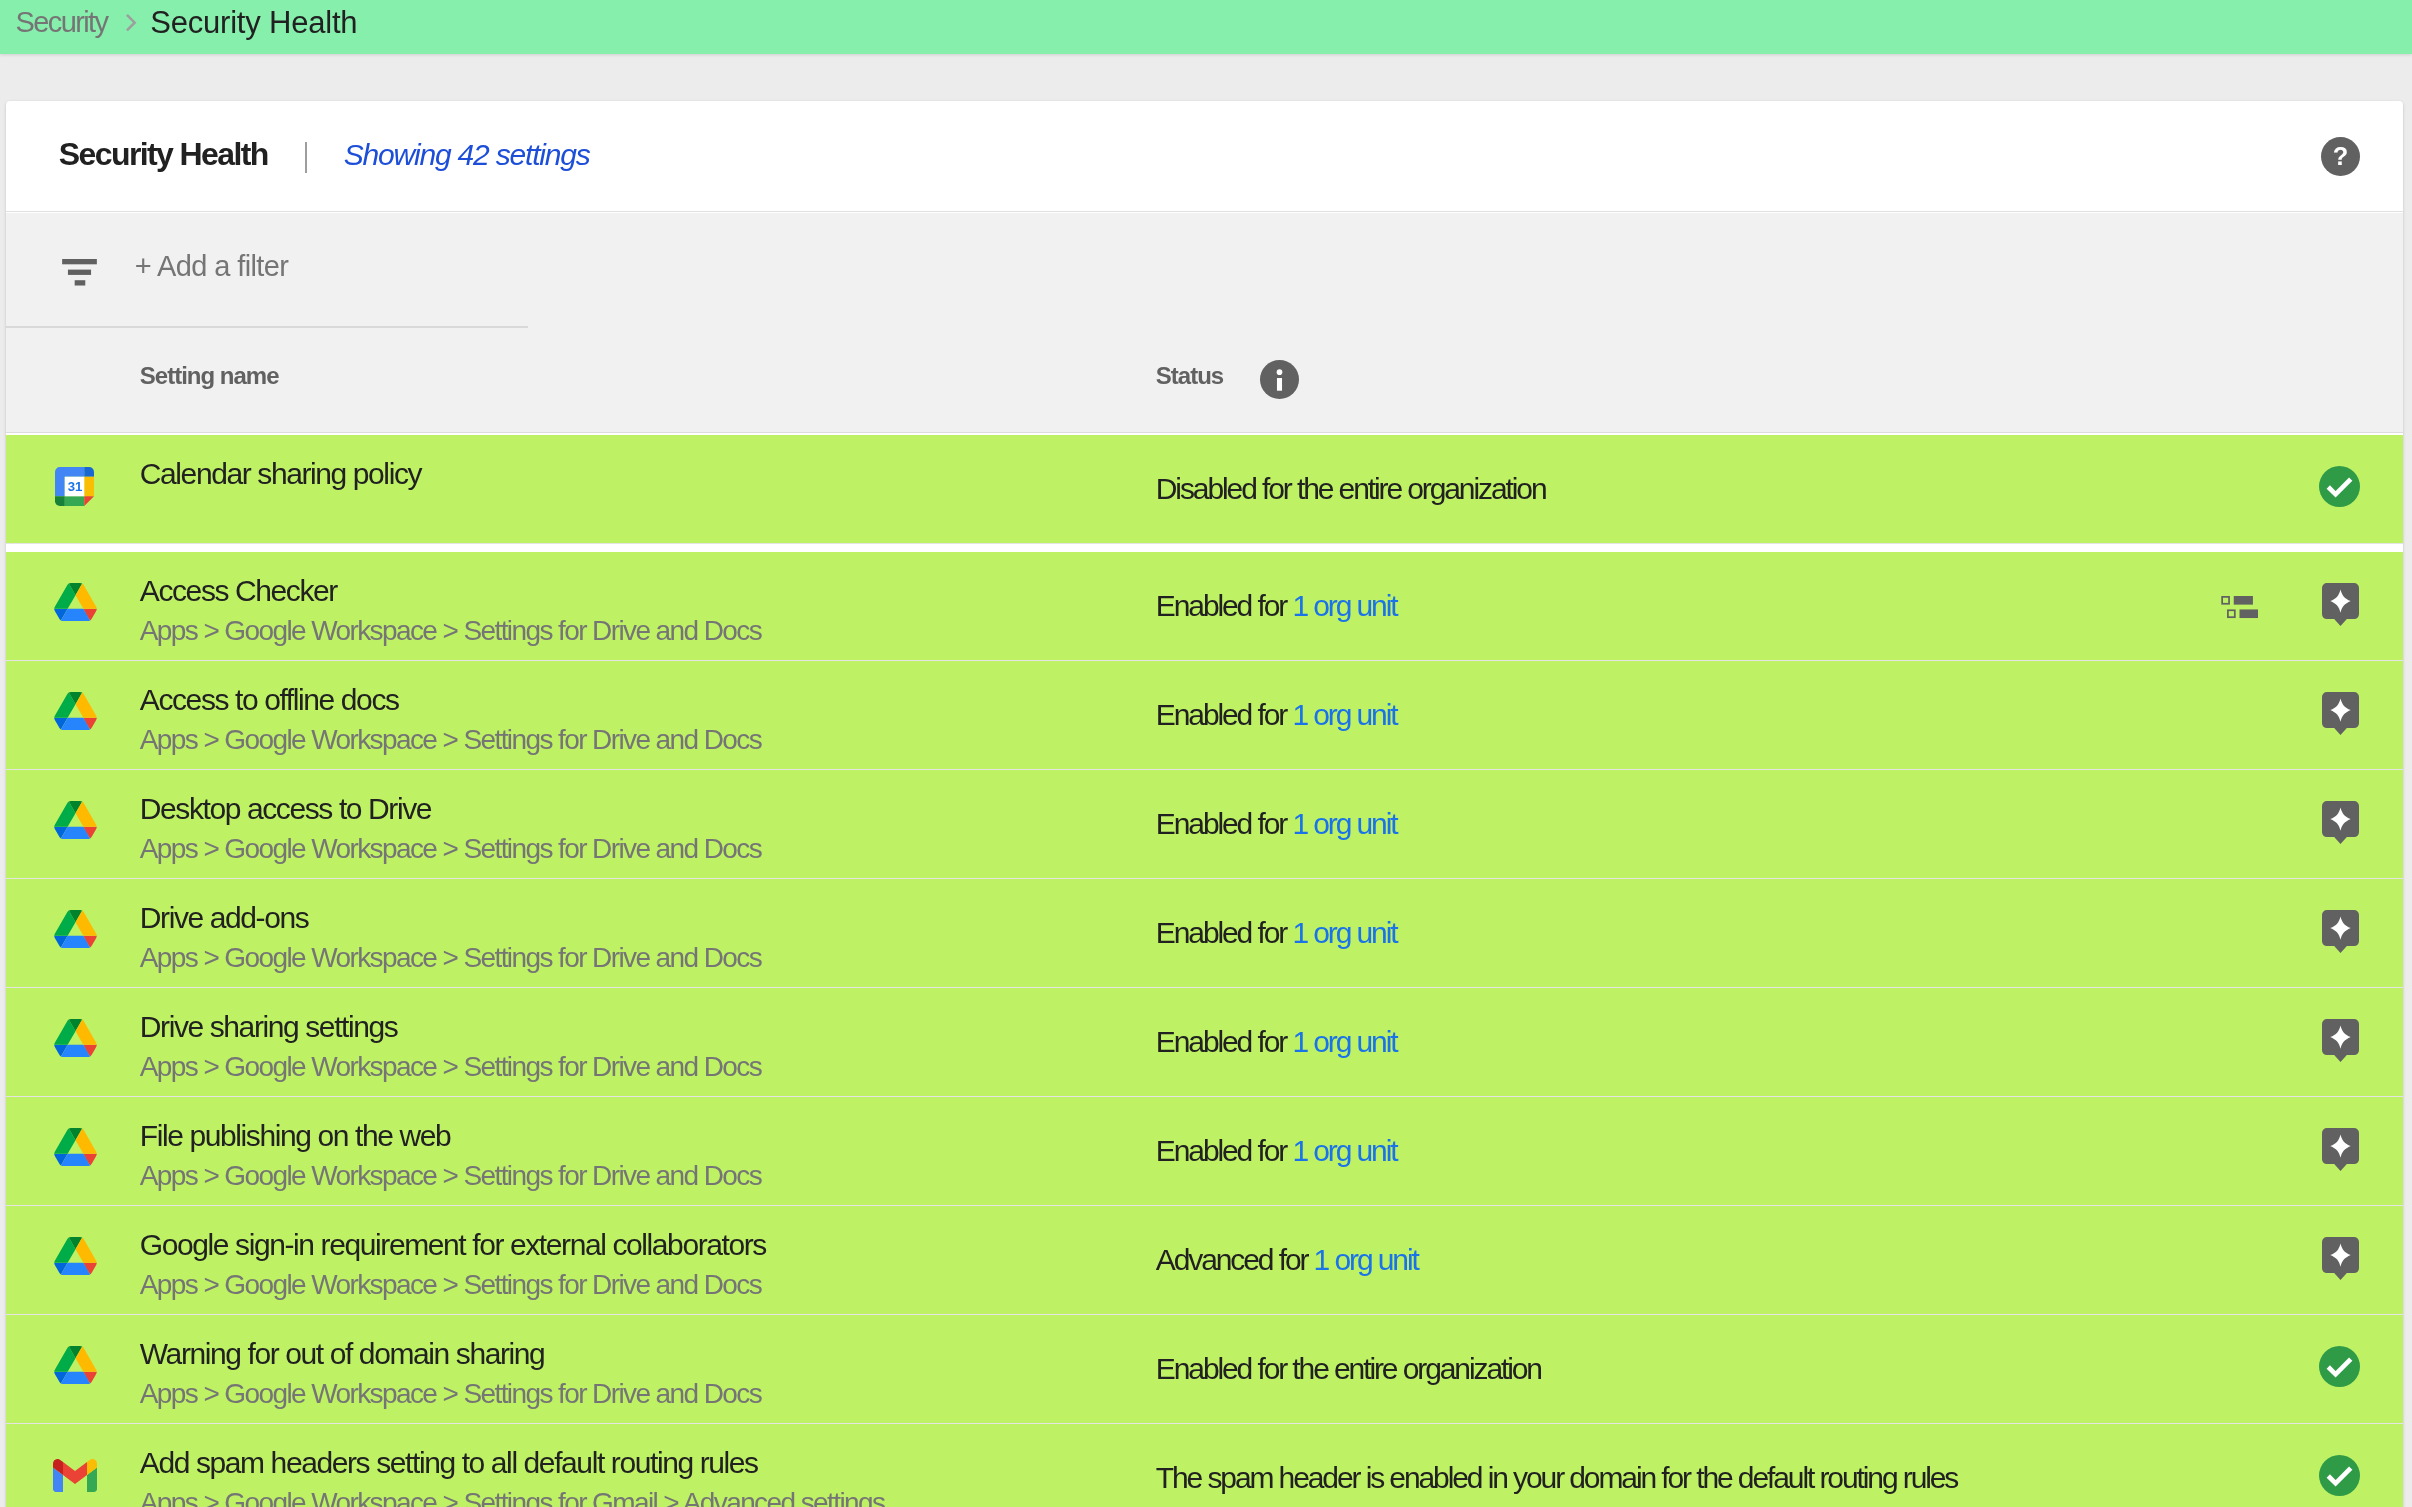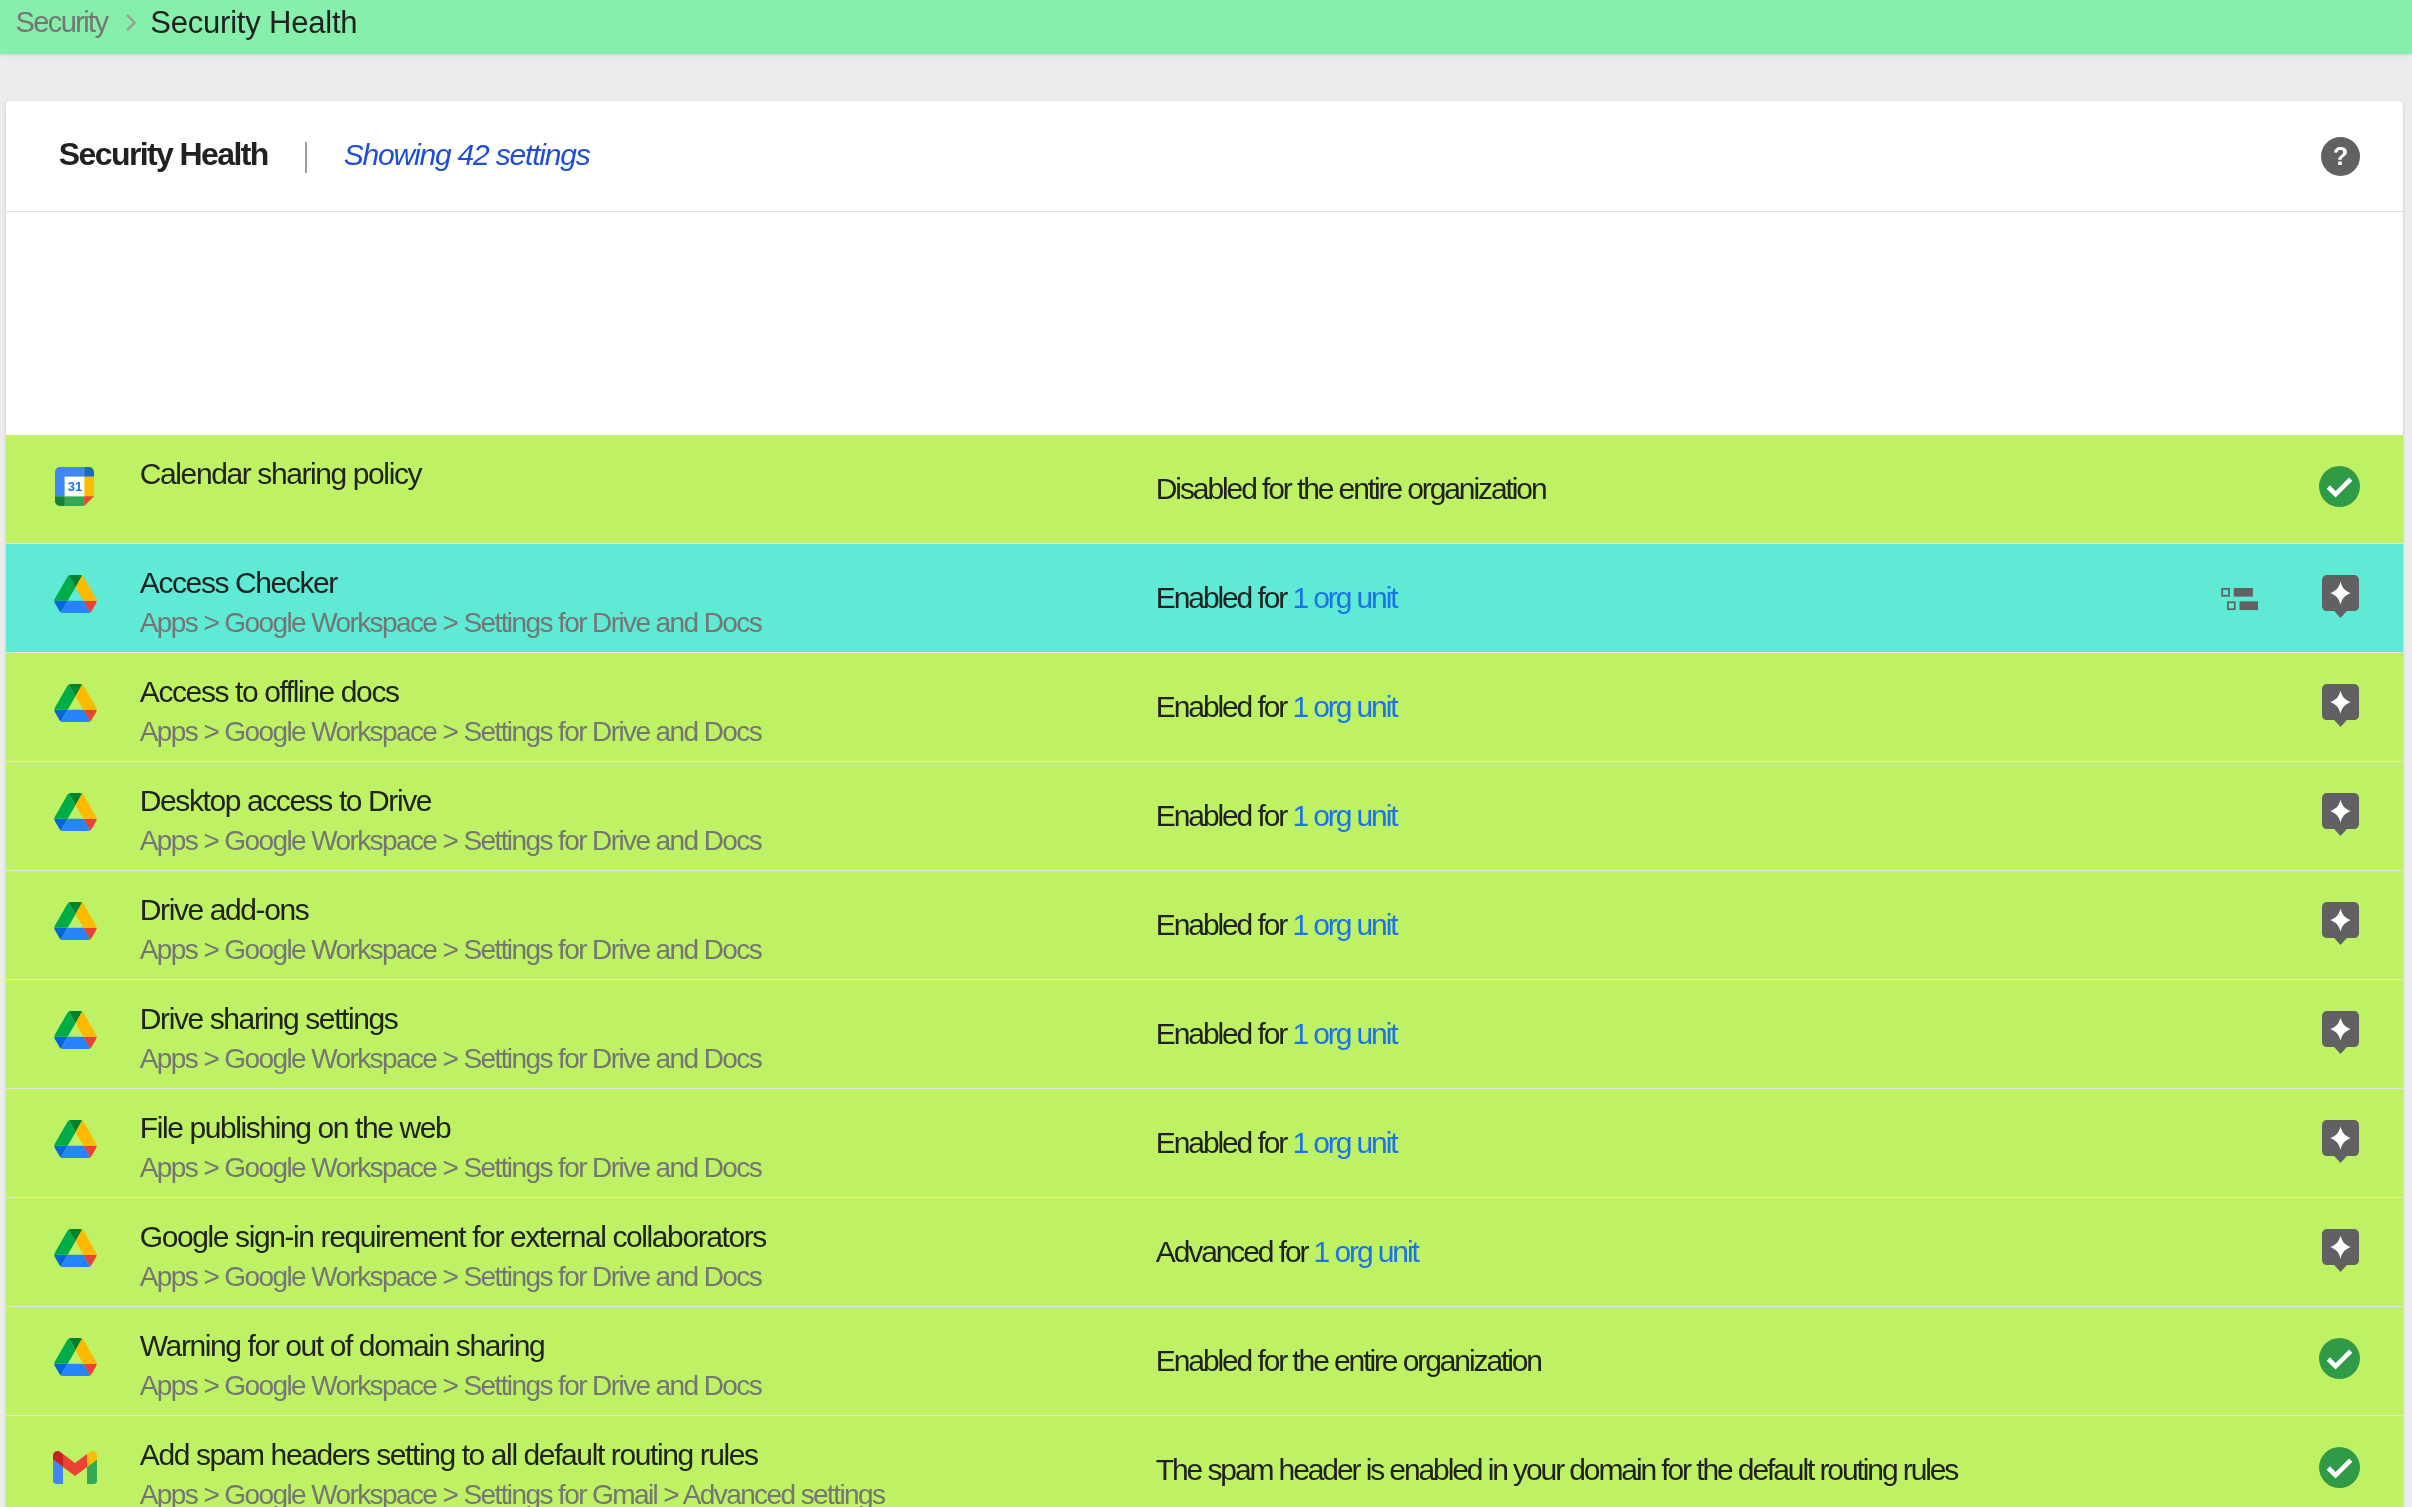--- a/index.html
+++ b/index.html
@@ -29,21 +29,21 @@
 #filterline { position:absolute; left:0px; top:113px; width:522px; height:1.9px; background:#d9d9d9; }
 #thead-name { position:absolute; left:134px; top:141px; height:43px; line-height:43px;
               font-size:24px; font-weight:bold; color:#616161; letter-spacing:-1px; }
 #thead-status { position:absolute; left:1150px; top:141px; height:43px; line-height:43px;
                 font-size:24px; font-weight:bold; color:#616161; letter-spacing:-1px; }
 #info { position:absolute; left:1254px; top:147px; width:39px; height:39px; border-radius:50%;
         background:#616161; }
 #rows { position:absolute; left:0; top:334px; width:100%; }
 .row { position:relative; width:100%; height:109px; border-bottom:1.9px solid #e4e4e4;
        background:#bef264; }
-.row.hl { background:#5eead4; }
+.row.hl { background:#bef264;margin-top:8px; }
 .title { position:absolute; left:134px; top:21.3px; height:35px; line-height:35px;
          font-size:30px; color:#212121; letter-spacing:-1.4px; white-space:nowrap; }
 .path { position:absolute; left:134px; top:62px; height:33px; line-height:33px;
         font-size:28px; color:#757575; letter-spacing:-1.6px; white-space:nowrap; }
 .status { position:absolute; left:1150px; top:36px; height:35px; line-height:35px;
           font-size:30px; letter-spacing:-2.1px; white-space:nowrap; }
 .status .bk { color:#212121; }
 .status .bl { color:#1a73e8; }
 </style>
 </head>
@@ -59,20 +59,35 @@
 </div>
 <div id="card">
   <div id="cardhead">
     <div id="cardtitle">Security Health</div>
     <div id="pipe"></div>
     <div id="showing">Showing 42 settings</div>
     <div id="help"><svg width="39" height="39" viewBox="0 0 40 40">
           <text x="20" y="29" font-size="26" font-weight="bold" fill="#fff" text-anchor="middle" font-family="Liberation Sans, sans-serif">?</text>
         </svg></div>
   </div>
+  <div id="toolbar">
+    <svg width="35" height="27" viewBox="0 0 36 28" style="position:absolute;left:56px;top:46px">
+      <rect x="0" y="0" width="36" height="5.5" fill="#616161"></rect>
+      <rect x="6" y="11" width="24" height="5.5" fill="#616161"></rect>
+      <rect x="13" y="22" width="11" height="5.5" fill="#616161"></rect>
+    </svg>
+    <div id="addfilter">+ Add a filter</div>
+    <div id="filterline"></div>
+    <div id="thead-name">Setting name</div>
+    <div id="thead-status">Status</div>
+    <div id="info"><svg width="39" height="39" viewBox="0 0 40 40">
+          <circle cx="20" cy="12.5" r="2.9" fill="#fff"></circle>
+          <rect x="17.4" y="18.5" width="5.2" height="13" fill="#fff"></rect>
+        </svg></div>
+  </div>
   <div id="rows">
 <div class="row">
 <svg width="39" height="39" viewBox="0 0 40 40" style="position:absolute;left:49px;top:32px">
 <path fill="#4285f4" d="M5 0 H30 V10 H10 V30 H0 V5 A5 5 0 0 1 5 0 Z"></path>
 <path fill="#1967d2" d="M30 0 h5 a5 5 0 0 1 5 5 v5 h-10 z"></path>
 <rect x="30" y="10" width="10" height="20" fill="#fbbc04"></rect>
 <rect x="10" y="30" width="20" height="10" fill="#34a853"></rect>
 <path fill="#188038" d="M0 30 h10 v10 h-5 a5 5 0 0 1 -5 -5 z"></path>
 <path fill="#ea4335" d="M30 30 h10 l-10 10 z"></path>
 <rect x="10" y="10" width="20" height="20" fill="#fff"></rect>

